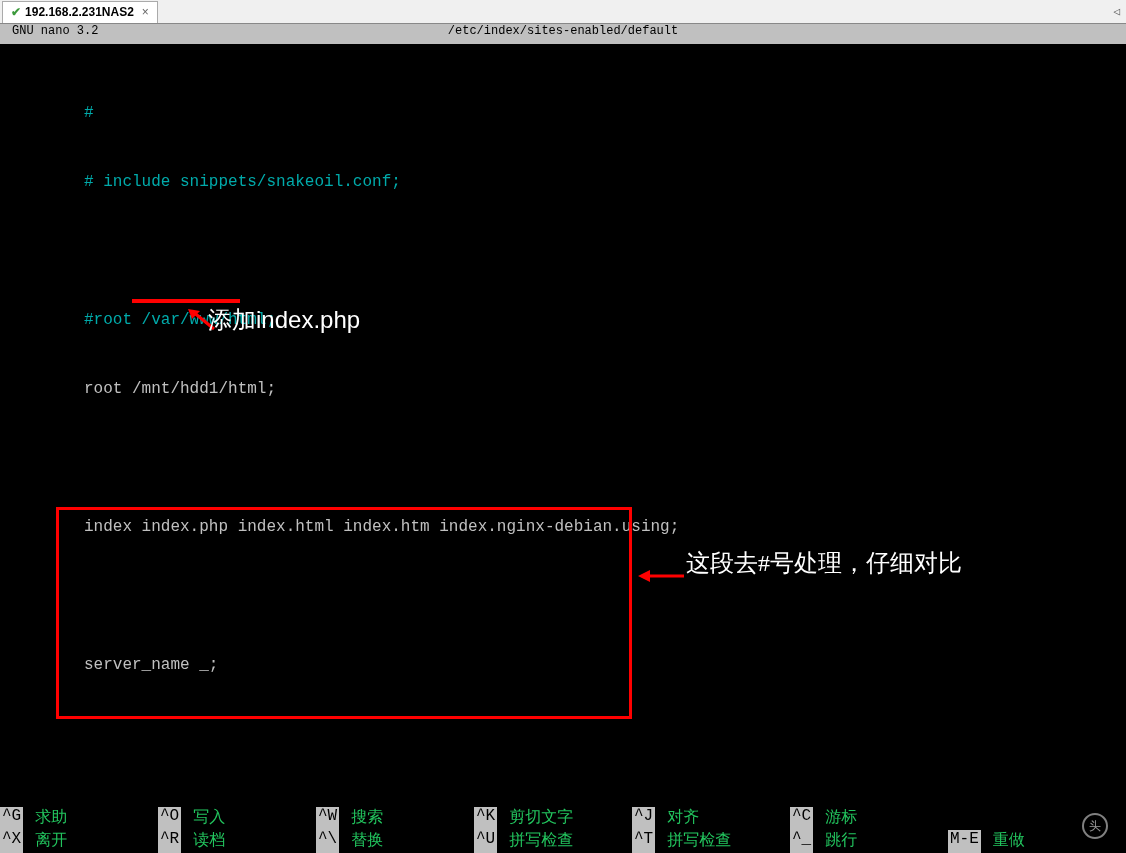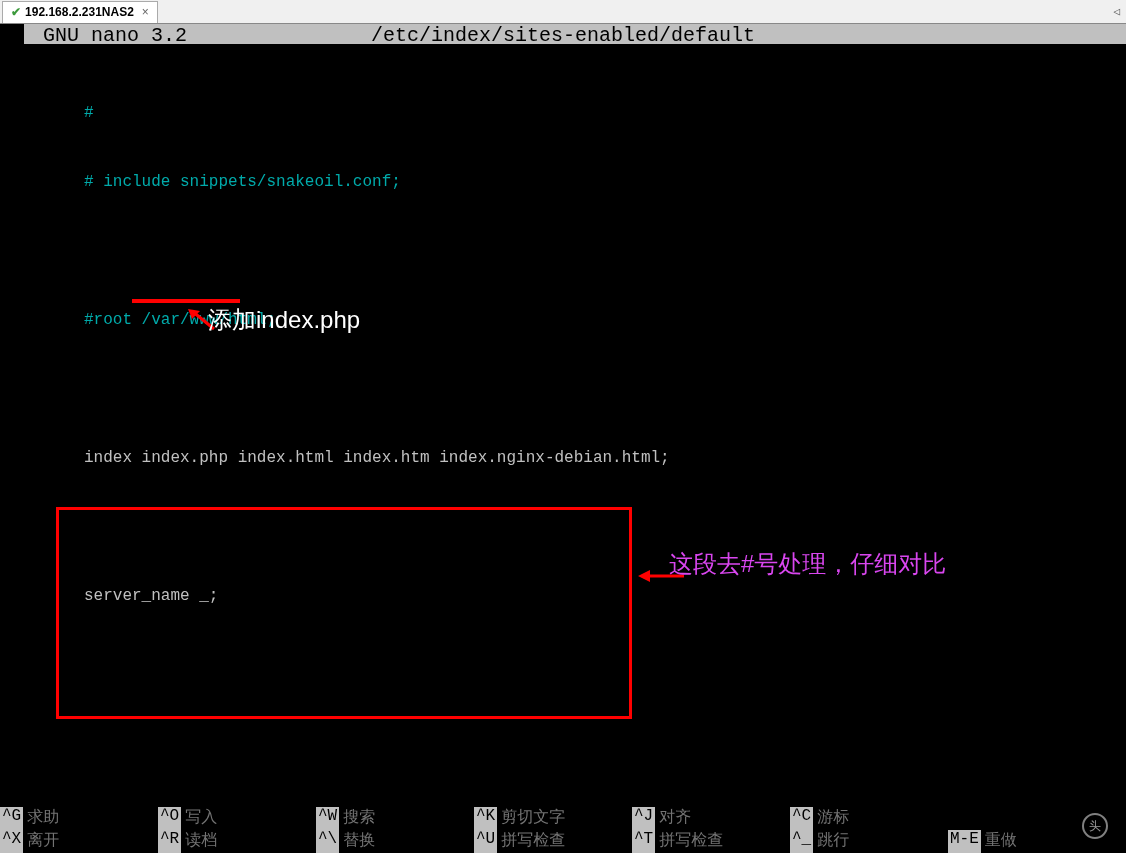--- a/index.html
+++ b/index.html
@@ -49,26 +49,25 @@
 }
 .terminal {
   background: #000;
   height: calc(853px - 24px);
   position: relative;
 }
 .title-line {
   background: #c0c0c0;
   color: #000;
   font-family: "Courier New", monospace;
-  font-size: 20px;
+  font-size: 12px;
   height: 20px;
   display: flex;
   white-space: pre;
-  padding: 0 19px;
-  margin-left: 24px;
+  padding: 0 12px;
 }
 .title-left { }
 .title-center { position: absolute; left: 50%; transform: translateX(-50%); }
 .code-area {
   font-family: "Courier New", "SimSun", monospace;
   font-size: 16px;
   line-height: 23px;
   padding: 12px 0 0 0;
   white-space: pre;
   position: relative;
@@ -105,24 +104,24 @@
   width: 576px;
   height: 212px;
 }
 .arrow-2 {
   position: absolute;
   left: 638px;
   top: 522px;
 }
 .annotation-2 {
   position: absolute;
-  left: 669px;
+  left: 686px;
   top: 508px;
-  color: #d946ef;
-  font-family: Liberation Sans, sans-serif;
+  color: #ffffff;
+  font-family: Liberation Serif, serif;
   font-size: 24px;
 }
 .bottom-bar {
   position: absolute;
   bottom: 0;
   left: 0;
   right: 0;
   font-family: "Courier New", "SimSun", monospace;
   font-size: 16px;
   color: #c0c0c0;
@@ -133,21 +132,21 @@
 .bot-item {
   display: flex;
   white-space: pre;
   width: 158px;
 }
 .key {
   background: #c0c0c0;
   color: #000;
   padding: 0 2px;
 }
-.desc { color: #737373; margin-left: 4px; }
+.desc { color: #22c55e; margin-left: 12px; }
 .watermark {
   position: absolute;
   right: 18px;
   bottom: 14px;
   color: rgba(255,255,255,0.6);
   font-family: "Microsoft YaHei", Arial, sans-serif;
   font-size: 20px;
   display: flex;
   align-items: center;
   gap: 6px;
@@ -179,22 +178,23 @@
   <div class="title-line">
     <span class="title-left">GNU nano 3.2</span>
     <span class="title-center">/etc/index/sites-enabled/default</span>
   </div>
 
   <div class="code-area">
     <div class="line cyan">#</div>
     <div class="line cyan"># include snippets/snakeoil.conf;</div>
     <div class="line"></div>
     <div class="line cyan">#root /var/www/html;</div>
-    <div class="line"></div>
-    <div class="line white">index index.php index.html index.htm index.nginx-debian.html;</div>
+    <div class="line white">root /mnt/hdd1/html;</div>
+    <div class="line"></div>
+    <div class="line white">index index.php index.html index.htm index.nginx-debian.using;</div>
     <div class="line"></div>
     <div class="line white">server_name _;</div>
     <div class="line"></div>
     
     
     
     
     
     
     

